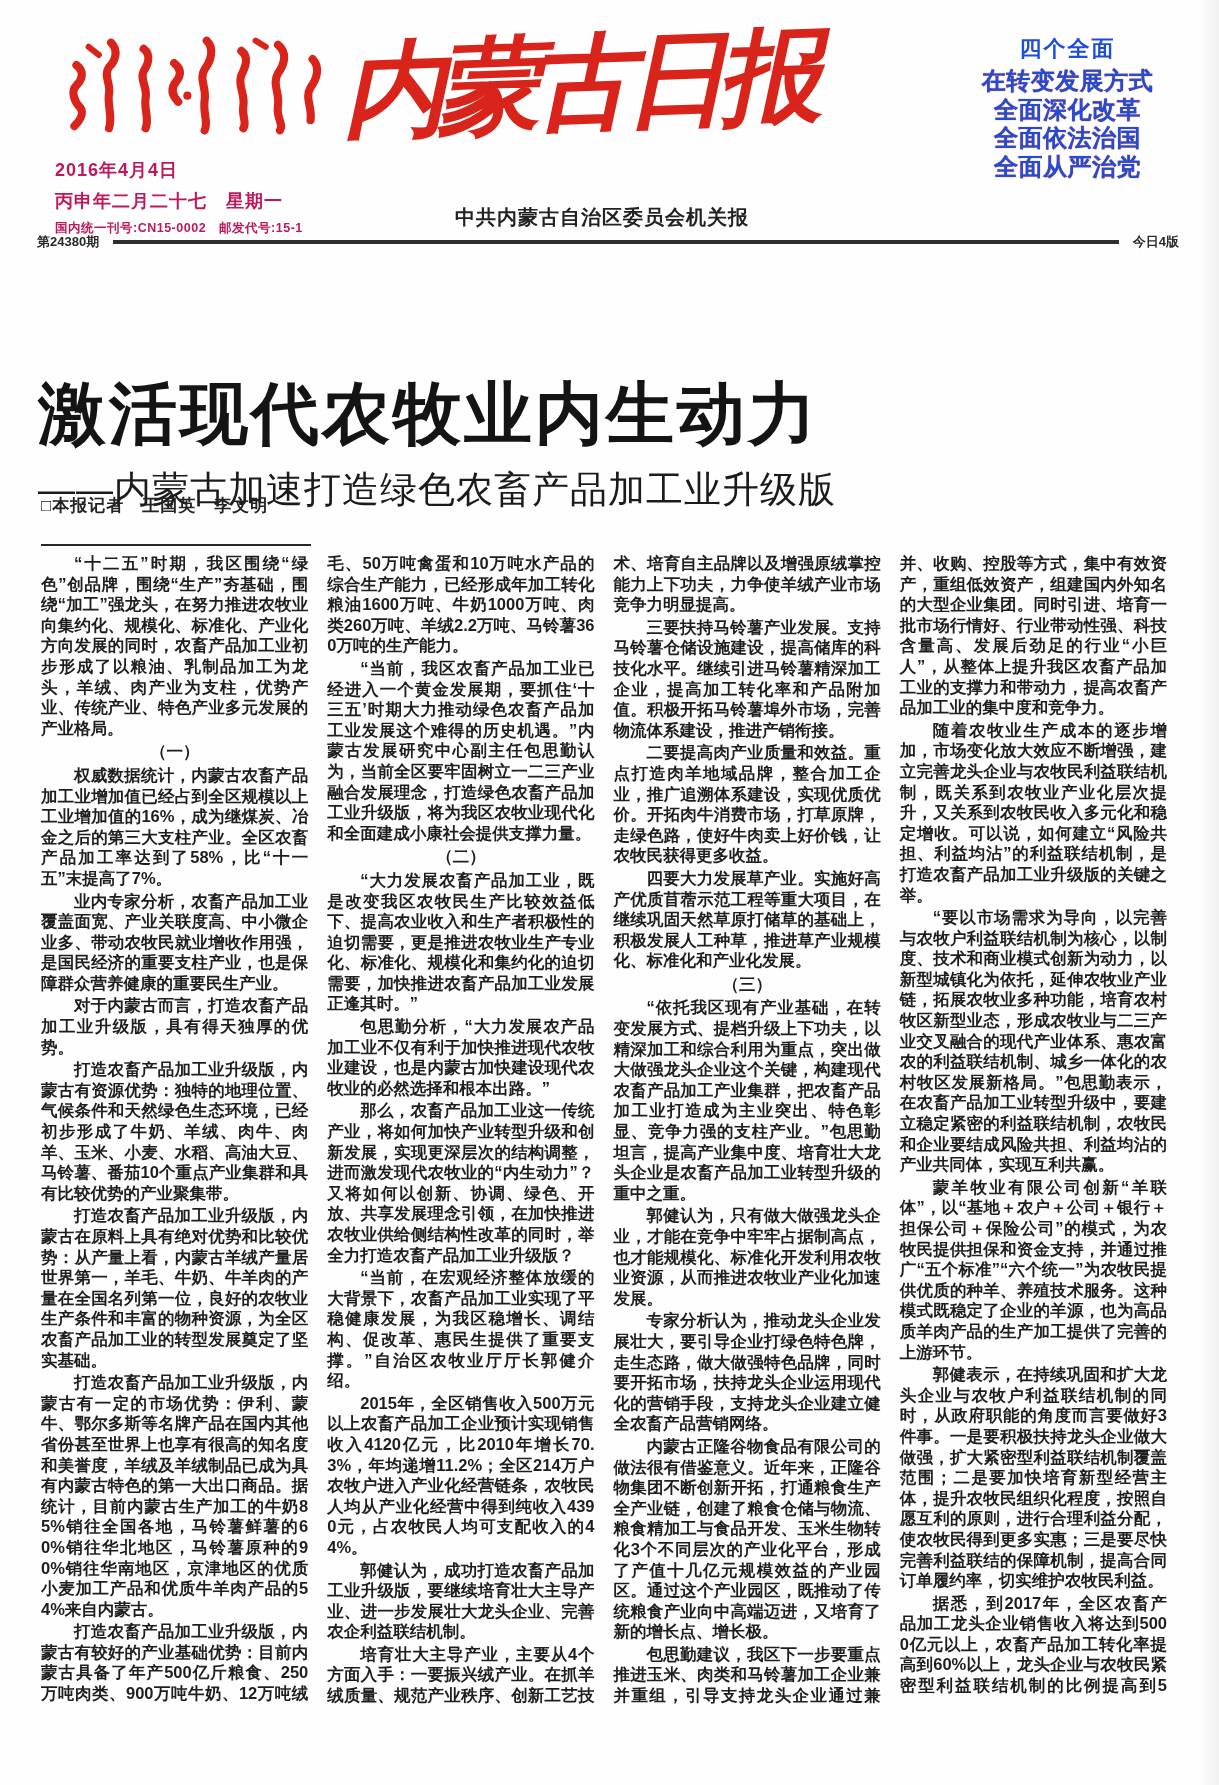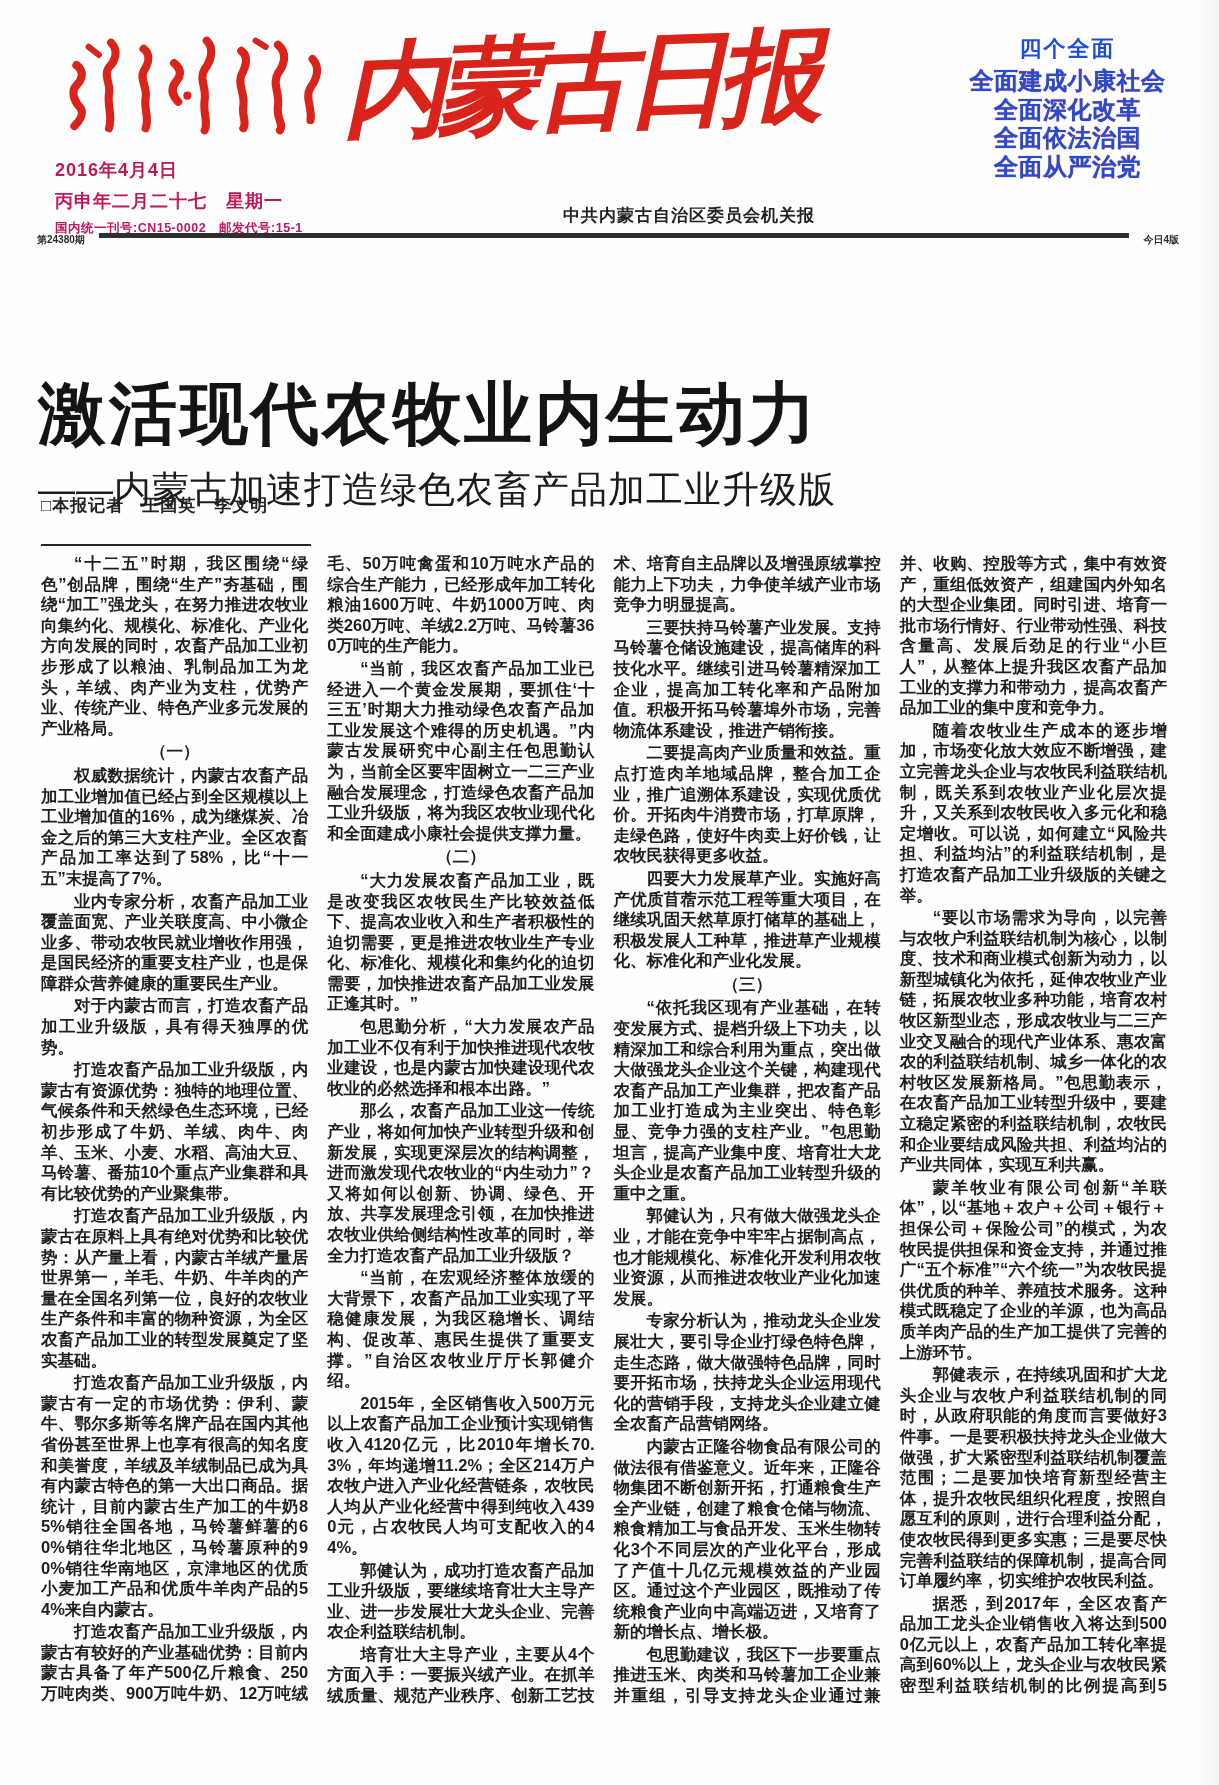--- a/index.html
+++ b/index.html
@@ -10,30 +10,30 @@
 
   
   .mongolian{position:absolute;left:52px;top:34px;}
   .dates{position:absolute;left:55px;top:158px;color:#be185d;}
   .date-l1,.date-l2{font-size:18px;font-weight:bold;letter-spacing:1px;margin-bottom:7px;}
   .date-l3{font-size:12.5px;font-weight:bold;letter-spacing:0.5px;}
   .paper-title{position:absolute;left:342px;top:8px;width:470px;height:160px;
                font-family:"DejaVu Serif",serif;font-style:italic;font-weight:bold;
                font-size:104px;line-height:150px;letter-spacing:-10px;color:#d8241b;
                transform:rotate(-2deg);white-space:nowrap;}
-  .organ-line{position:absolute;left:455px;top:204px;width:360px;text-align:right;
-              font-size:17px;font-weight:bold;color:#222;letter-spacing:1px;}
+  .organ-line{position:absolute;left:455px;top:204px;width:360px;text-align:left;
+              font-size:20px;font-weight:bold;color:#222;letter-spacing:1px;}
   .slogan-block{position:absolute;right:44px;top:34px;width:215px;text-align:center;color:#1d4ed8;}
   .slogan-title{font-size:22px;font-weight:bold;letter-spacing:2px;margin-bottom:3px;}
   .slogan-block .slogan-item{font-size:24px;font-weight:900;line-height:28.5px;letter-spacing:0.5px;
                              text-shadow:0 0 1px #d5281e;}
 
   
-  .issue-row{position:absolute;left:37px;right:40px;top:233px;display:flex;
-             font-size:10px;font-weight:bold;color:#2a2a2a;}
+  .issue-row{position:absolute;left:37px;right:40px;top:233px;display:flex;align-items:center;
+             font-size:13px;font-weight:bold;color:#2a2a2a;}
   .issue-rule{flex:1;height:4.5px;background:#2f2f2f;margin:0 14px;}
 
   
   .headline{position:absolute;left:38px;top:318px;width:845px;font-size:68px;line-height:98px;
             font-weight:900;color:#141414;letter-spacing:3px;white-space:nowrap;}
   .subheadline{position:absolute;left:38px;top:434px;font-size:37px;font-weight:normal;
                color:#1b1b1b;letter-spacing:1px;white-space:nowrap;}
   .byline{position:absolute;left:41px;top:494px;width:270px;font-size:17px;font-weight:bold;
           color:#222;padding-bottom:27px;border-bottom:2.5px solid #262626;letter-spacing:1px;}
 
@@ -75,21 +75,21 @@
       <div class="date-l2">丙申年二月二十七　星期一</div>
       <div class="date-l3">国内统一刊号:CN15-0002　邮发代号:15-1</div>
     </div>
 
     <div class="paper-title">内蒙古日报</div>
     <div class="organ-line">中共内蒙古自治区委员会机关报</div>
 
     <div class="slogan-block">
       <div class="slogan-title">四个全面</div>
       <div>
-          <div class="slogan-item">全面建成小康社会</div>
+          <div class="slogan-item">在转变发展方式</div>
           <div class="slogan-item">全面深化改革</div>
           <div class="slogan-item">全面依法治国</div>
           <div class="slogan-item">全面从严治党</div>
         </div>
     </div>
   </header>
 
   <div class="issue-row">
     <span>第24380期</span>
     <span class="issue-rule"></span>

